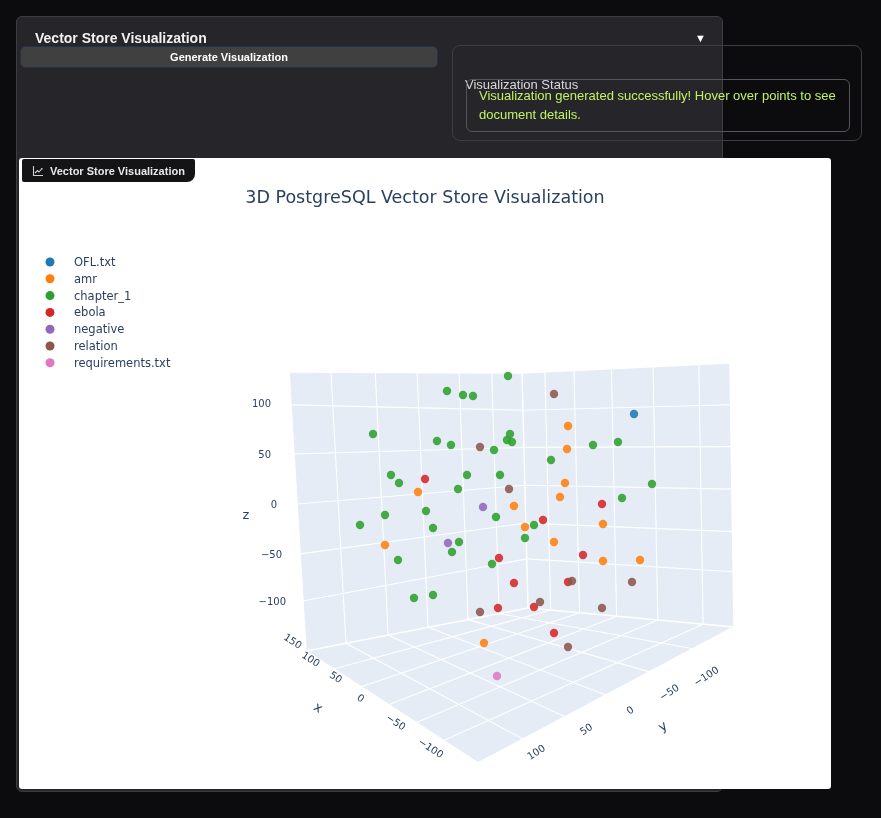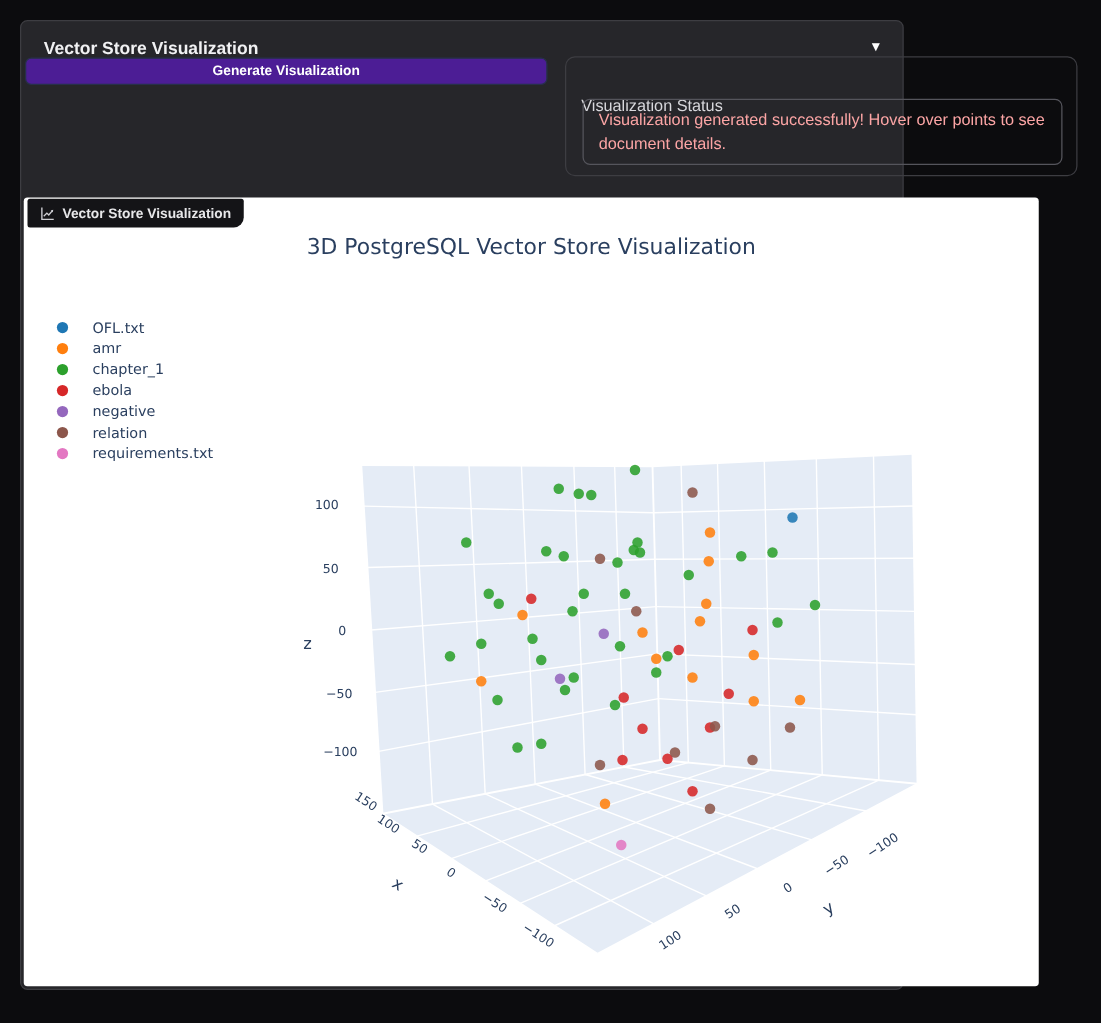--- a/index.html
+++ b/index.html
@@ -5,28 +5,28 @@
   * { margin:0; padding:0; box-sizing:border-box; }
   html,body { width:881px; height:818px; background:#0c0c0e; overflow:hidden;
     font-family:"Liberation Sans", sans-serif; }
   .panel { position:absolute; left:16px; top:16px; width:707px; height:776px;
     background:#26262a; border:1px solid #3d3d42; border-radius:6px; }
   .panel-header { position:absolute; left:18px; top:6px; right:16px; height:30px;
     display:flex; align-items:center; justify-content:space-between; }
   .panel-title { color:#f1f1f3; font-size:14px; font-weight:600; }
   .collapse-caret { color:#ffffff; font-size:11px; cursor:pointer; }
   .generate-btn { position:absolute; left:3px; top:29px; width:418px; height:22px;
-    background:#4c1d95; border:1px solid #27304a; border-radius:5px; color:#ffffff;
+    background:#404040; border:1px solid #27304a; border-radius:5px; color:#ffffff;
     font-size:11px; font-weight:600; font-family:"Liberation Sans",sans-serif; cursor:pointer; }
   .status-section { position:absolute; left:435px; top:28px; width:410px; height:96px;
     border:1px solid #3d3d42; border-radius:8px; }
   .status-label { position:absolute; left:12px; top:11px; color:#d8d8dc; font-size:13px;margin-top:20px; }
   .status-box { position:absolute; left:13px; top:33px; width:384px; height:53px;
     border:1px solid #55555c; border-radius:6px; padding:7px 12px;
-    color:#fca5a5; font-size:13px; line-height:1.45; }
+    color:#bef264; font-size:13px; line-height:1.45; }
   .plot-wrap { position:absolute; left:2px; top:141px; width:812px; height:631px;
     background:#ffffff; border-radius:3px; }
   .plot-tab { position:absolute; left:3px; top:1px; height:23px;
     background:#141417; color:#e8e8ea; font-size:11px; font-weight:600;
     display:flex; align-items:center; gap:6px; padding:0 10px;
     border-radius:2px 2px 8px 2px; z-index:3; }
   .tab-icon { width:12px; height:12px; }
   .figure { position:absolute; inset:0; }
   .figure svg { width:812px; height:631px; display:block; }
   text { font-family:"DejaVu Sans", sans-serif; }

